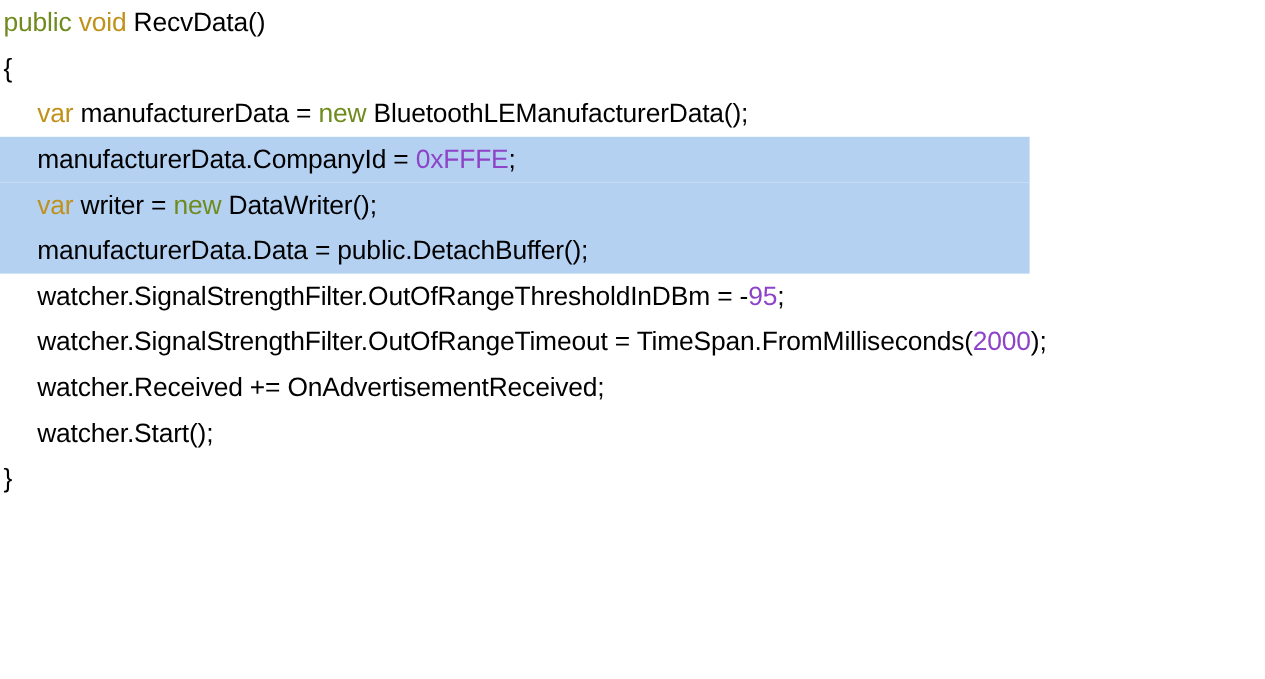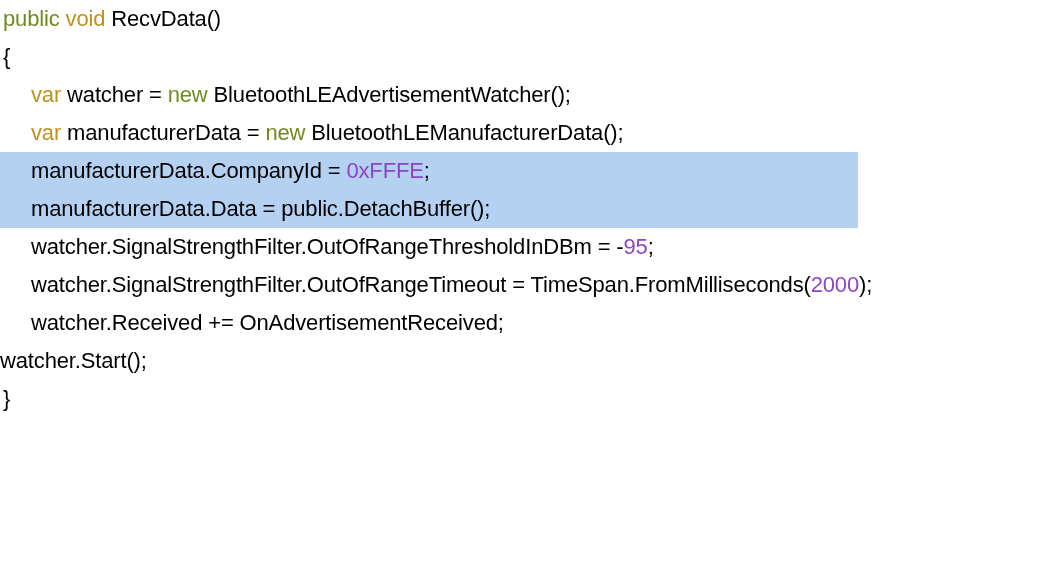--- a/index.html
+++ b/index.html
@@ -50,23 +50,23 @@
   .tok-num     { color: #8e44c8; }  
   .tok-plain   { color: #000000; }
 </style>
 </head>
 <body>
 
 <div id="code-view">
   <div id="code-lines" style="font-size: 22px;">
       <div class="code-line"><span class="ln-text" style="padding-left: 3px;"><span class="tok-kw">public</span><span class="tok-plain"> </span><span class="tok-kw2">void</span><span class="tok-plain"> RecvData()</span></span></div>
       <div class="code-line"><span class="ln-text" style="padding-left: 3px;"><span class="tok-plain">{</span></span></div>
-      <div class="code-line"><span class="ln-text" style="padding-left: 31px;"><span class="tok-kw2">var</span><span class="tok-plain"> watcher = </span><span class="tok-kw">new</span><span class="tok-plain"> BluetoothLEAdvertisementWatcher();</span></span></div>
       <div class="code-line"><span class="ln-text" style="padding-left: 31px;"><span class="tok-kw2">var</span><span class="tok-plain"> manufacturerData = </span><span class="tok-kw">new</span><span class="tok-plain"> BluetoothLEManufacturerData();</span></span></div>
       <div class="code-line selected"><span class="ln-text" style="padding-left: 31px;"><span class="tok-plain">manufacturerData.CompanyId = </span><span class="tok-num">0xFFFE</span><span class="tok-plain">;</span></span></div>
+      <div class="code-line selected"><span class="ln-text" style="padding-left: 31px;"><span class="tok-kw2">var</span><span class="tok-plain"> writer = </span><span class="tok-kw">new</span><span class="tok-plain"> DataWriter();</span></span></div>
       <div class="code-line selected"><span class="ln-text" style="padding-left: 31px;"><span class="tok-plain">manufacturerData.Data = public.DetachBuffer();</span></span></div>
       <div class="code-line"><span class="ln-text" style="padding-left: 31px;"><span class="tok-plain">watcher.SignalStrengthFilter.OutOfRangeThresholdInDBm = -</span><span class="tok-num">95</span><span class="tok-plain">;</span></span></div>
       <div class="code-line"><span class="ln-text" style="padding-left: 31px;"><span class="tok-plain">watcher.SignalStrengthFilter.OutOfRangeTimeout = TimeSpan.FromMilliseconds(</span><span class="tok-num">2000</span><span class="tok-plain">);</span></span></div>
       <div class="code-line"><span class="ln-text" style="padding-left: 31px;"><span class="tok-plain">watcher.Received += OnAdvertisementReceived;</span></span></div>
-      <div class="code-line"><span class="ln-text" style=""><span class="tok-plain">watcher.Start();</span></span></div>
+      <div class="code-line"><span class="ln-text" style="padding-left: 31px;"><span class="tok-plain">watcher.Start();</span></span></div>
       <div class="code-line"><span class="ln-text" style="padding-left: 3px;"><span class="tok-plain">}</span></span></div>
     </div>
 </div>
 
 </body></html>

